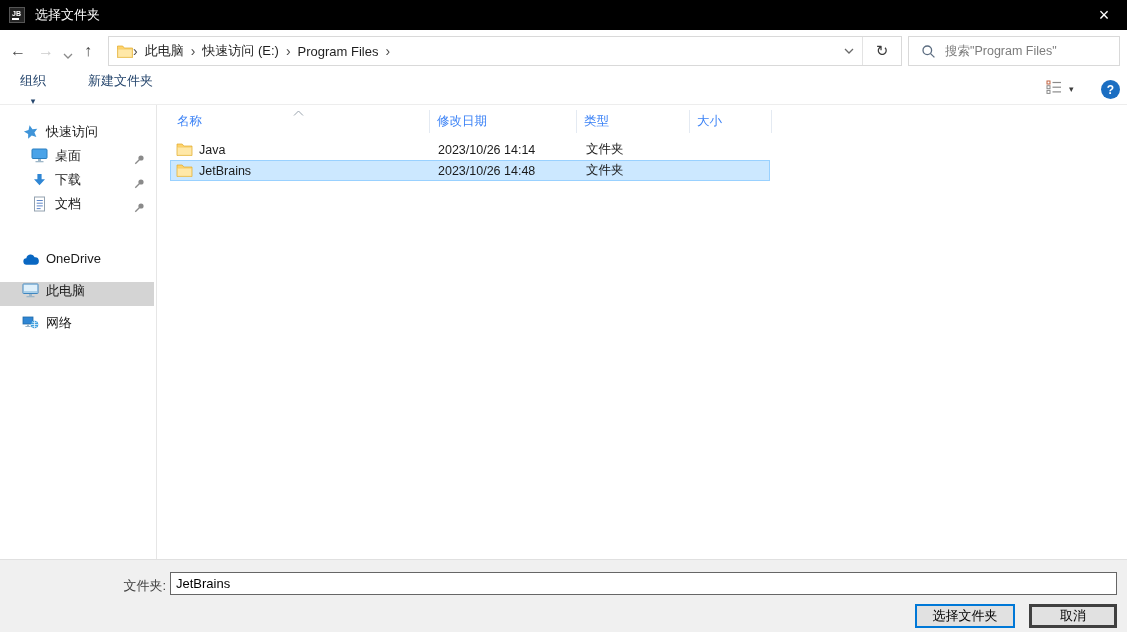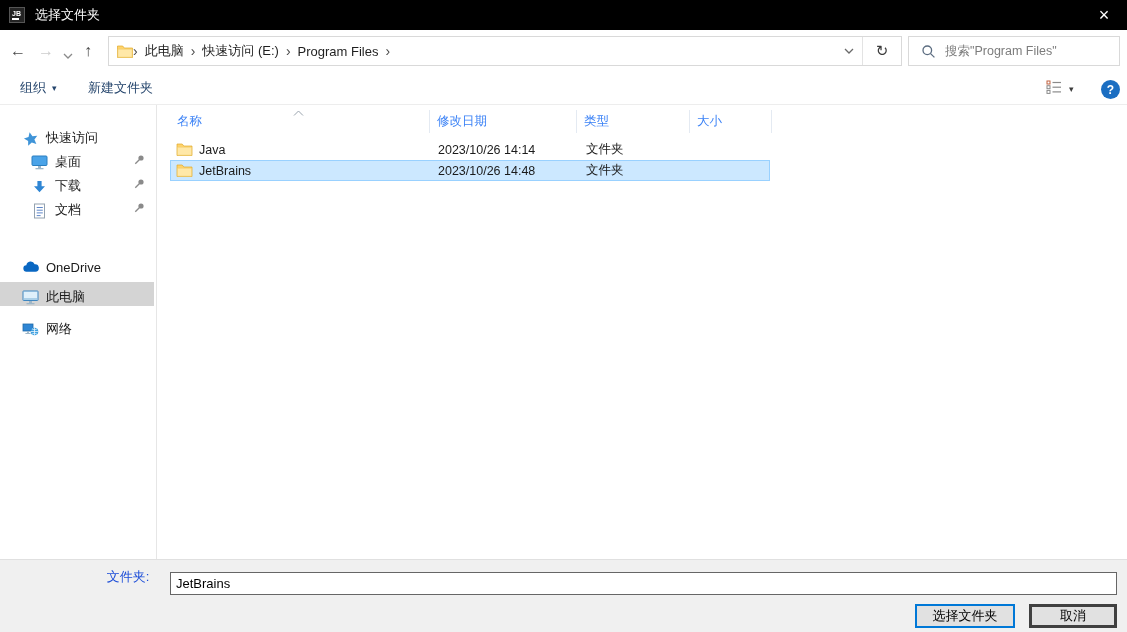--- a/index.html
+++ b/index.html
@@ -37,34 +37,34 @@
     border:1px solid #d9d9d9; display:flex; align-items:center; }
   .search-mag { margin:0 9px 0 12px; display:flex; }
   .search-input { flex:1; border:none; outline:none; font-size:12.5px; color:#333; min-width:0;
     font-family:inherit; }
   .search-input::placeholder { color:#7c7c7c; }
 
   
   .toolbar { position:absolute; left:0; top:72px; width:1127px; height:33px; background:#fff;
     border-bottom:1px solid #ededed; }
   .tb-item { position:absolute; top:0; height:32px; display:flex; align-items:center; gap:6px;
-    font-size:13px; color:#26466d; }
+    font-size:13px; color:#26466d;flex-direction:column; }
   .tb-organize { left:20px; }
   .tb-newfolder { left:88px; }
   .tb-caret { font-size:9px; color:#26466d; }
   .tb-viewicon { position:absolute; left:1046px; top:8px; }
   .tb-viewcaret { position:absolute; left:1069px; top:12px; font-size:9px; color:#3c3c3c; }
   .help-btn { position:absolute; left:1101px; top:80px; width:19px; height:19px; border-radius:50%;
     background:#1b6ec2; color:#fff; font-size:12px; font-weight:bold; display:flex; align-items:center;
     justify-content:center; }
 
   
   .sidebar { position:absolute; left:0; top:105px; width:157px; height:454px;
     border-right:1px solid #e6e6e6; background:#fff; }
-  .side-item { position:absolute; left:0; width:154px; height:24px; display:flex; align-items:flex-end;
+  .side-item { position:absolute; left:0; width:154px; height:24px; display:flex; align-items:flex-start;
     font-size:13px; color:#1a1a1a; }
   .side-item .icon { width:17px; height:17px; margin-right:7px; display:flex; align-items:center; justify-content:center; }
   .lvl1 { padding-left:22px; }
   .lvl2 { padding-left:31px; }
   .side-item.selected { background:#d4d4d4; }
   .pin { position:absolute; right:9px; top:6px; }
 
   
   .list-header-cell { position:absolute; top:108px; height:26px; line-height:26px; font-size:12.5px;
     color:#3b82f6; padding-left:7px; white-space:nowrap; }
@@ -74,22 +74,22 @@
     font-size:12.5px; color:#1b1b1b; }
   .row.selected { background:#cce8ff; box-shadow:inset 0 0 0 1px #99d1ff; }
   .cell-name { width:260px; display:flex; align-items:center; padding-left:6px; gap:6px; }
   .cell-date { width:147px; padding-left:8px; }
   .cell-type { width:113px; padding-left:9px; }
   .cell-size { width:80px; padding-left:9px; }
 
   
   .footer { position:absolute; left:0; top:559px; width:1127px; height:73px; background:#f0f0f0;
     border-top:1px solid #e0e0e0; }
-  .folder-label { position:absolute; left:90px; top:8px; width:76px; text-align:center;
-    font-size:13px; color:#1d4ed8; }
+  .folder-label { position:absolute; left:90px; top:17px; width:76px; text-align:right;
+    font-size:13px; color:#404040; }
   .folder-input { position:absolute; left:170px; top:12px; width:947px; height:23px;
     border:1px solid #666; background:#fff; font-size:13px; color:#000; padding:0 5px;
     outline:none; font-family:inherit; }
   .btn { position:absolute; top:44px; height:24px; background:#e1e1e1; font-size:13px; color:#000;
     font-family:inherit; cursor:default; }
   .btn-select { left:915px; width:100px; border:2px solid #0078d7; }
   .btn-cancel { left:1029px; width:88px; border:3px solid #404040; }
 </style>
 </head>
 <body>

